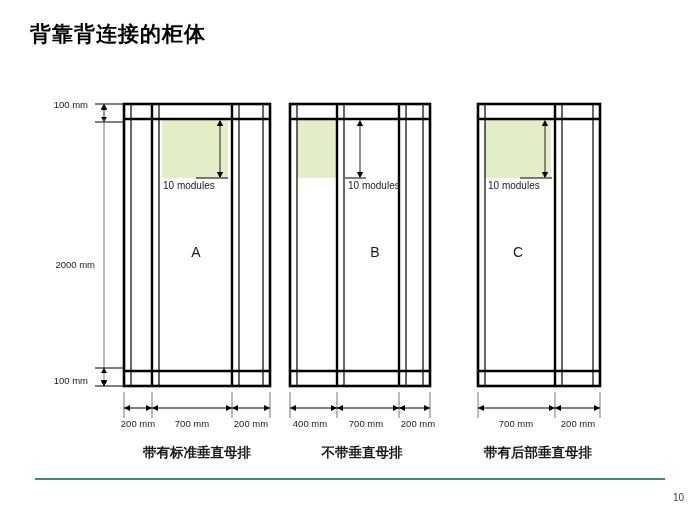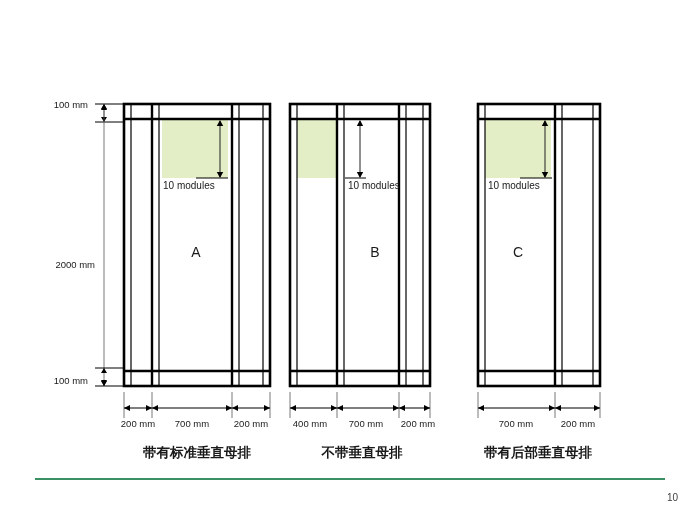--- a/index.html
+++ b/index.html
@@ -16,35 +16,36 @@
     font-size:21px;font-weight:bold;color:#000000;
     letter-spacing:1px;
     font-family:"DejaVu Sans","Liberation Sans",sans-serif;
   }
   #diagram{position:absolute;left:0;top:0;width:700px;height:525px;}
   #footer-rule{
     position:absolute;left:35px;top:478px;width:630px;height:2px;
     background:#3a8f63;
   }
   #page-number{
-    position:absolute;right:22px;top:492px;
+    position:absolute;right:16px;top:492px;
     font-size:10px;color:#404040;
     font-family:"Liberation Sans",sans-serif;
   }
   svg text{font-family:"Liberation Sans","DejaVu Sans",sans-serif;fill:#1a1a1a;}
   .dim-text{font-size:9.5px;}
   .mod-text{font-size:10px;}
   .cab-letter{font-size:14px;}
   .caption-text{font-size:13.5px;font-weight:bold;font-family:"DejaVu Sans","Liberation Sans",sans-serif;}
 </style>
 </head>
 <body>
 
 <div id="slide">
 
+  <div id="slide-title">背靠背连接的柜体</div>
 
   <svg id="diagram" viewBox="0 0 700 525" width="700" height="525">
 
     <g>
 
       <line x1="95" y1="104" x2="124" y2="104" stroke="#000" stroke-width="1"></line>
       <line x1="95" y1="122" x2="124" y2="122" stroke="#000" stroke-width="1"></line>
       <line x1="104" y1="104" x2="104" y2="122" stroke="#555" stroke-width="0.8"></line>
       <path d="M104,104 l-3,5 h6 z" fill="#000"></path>
       <path d="M104,122 l-3,-5 h6 z" fill="#000"></path>

